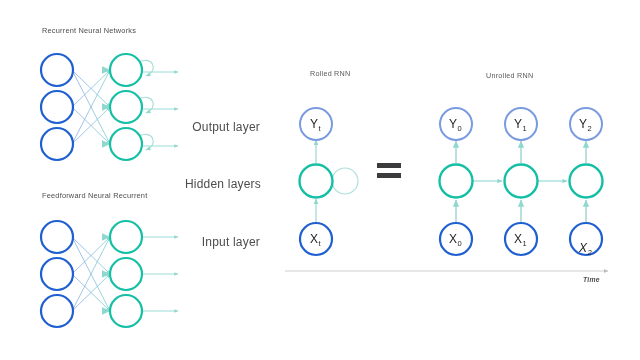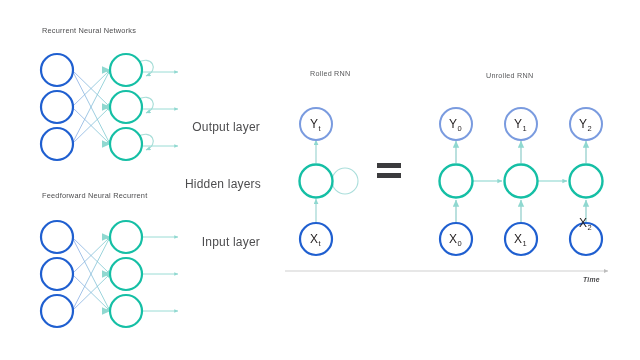--- a/index.html
+++ b/index.html
@@ -263,17 +263,17 @@
     <div class="eq-bar top"></div>
     <div class="eq-bar bottom"></div>
   </div>
 
   <div class="node-text" style="left:449px; top:117px;"><span>Y</span><sub>0</sub></div>
   <div class="node-text" style="left:514px; top:117px;"><span>Y</span><sub>1</sub></div>
   <div class="node-text" style="left:579px; top:117px;"><span>Y</span><sub>2</sub></div>
 
   <div class="node-text" style="left:449px; top:232px;"><span>X</span><sub>0</sub></div>
   <div class="node-text" style="left:514px; top:232px;"><span>X</span><sub>1</sub></div>
-  <div class="node-text" style="left:579px; top:216px;"><span>X</span><sub>2</sub></div>
+  <div class="node-text" style="left:579px; top:241px;font-style:italic;"><span>X</span><sub>2</sub></div>
 
   <div class="time-label" style="left:583px; top:276px;">Time</div>
 
 </div>
 
 </body></html>

